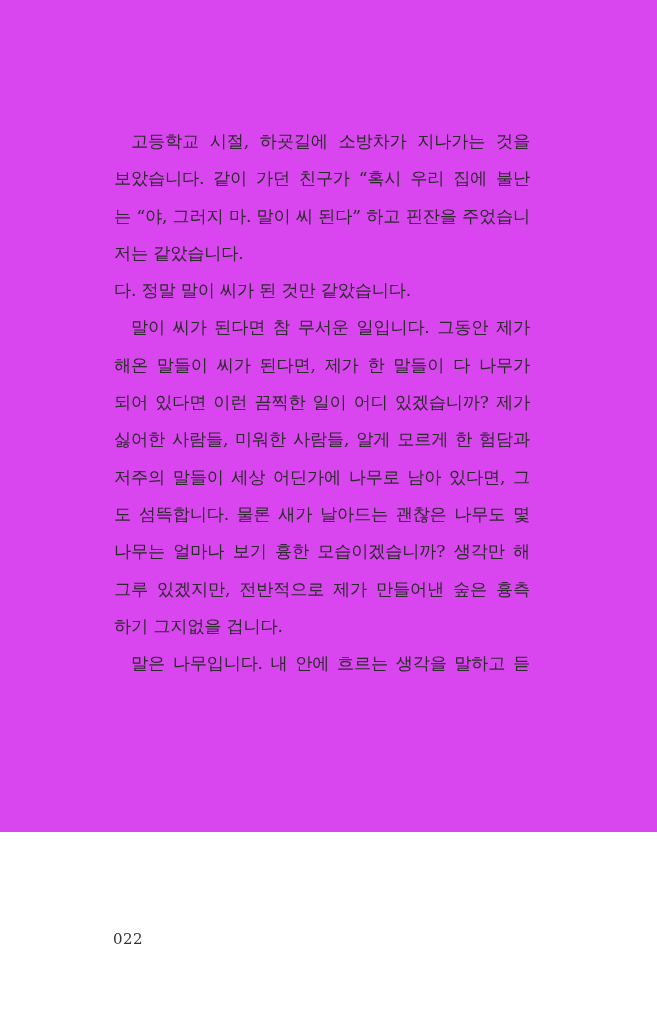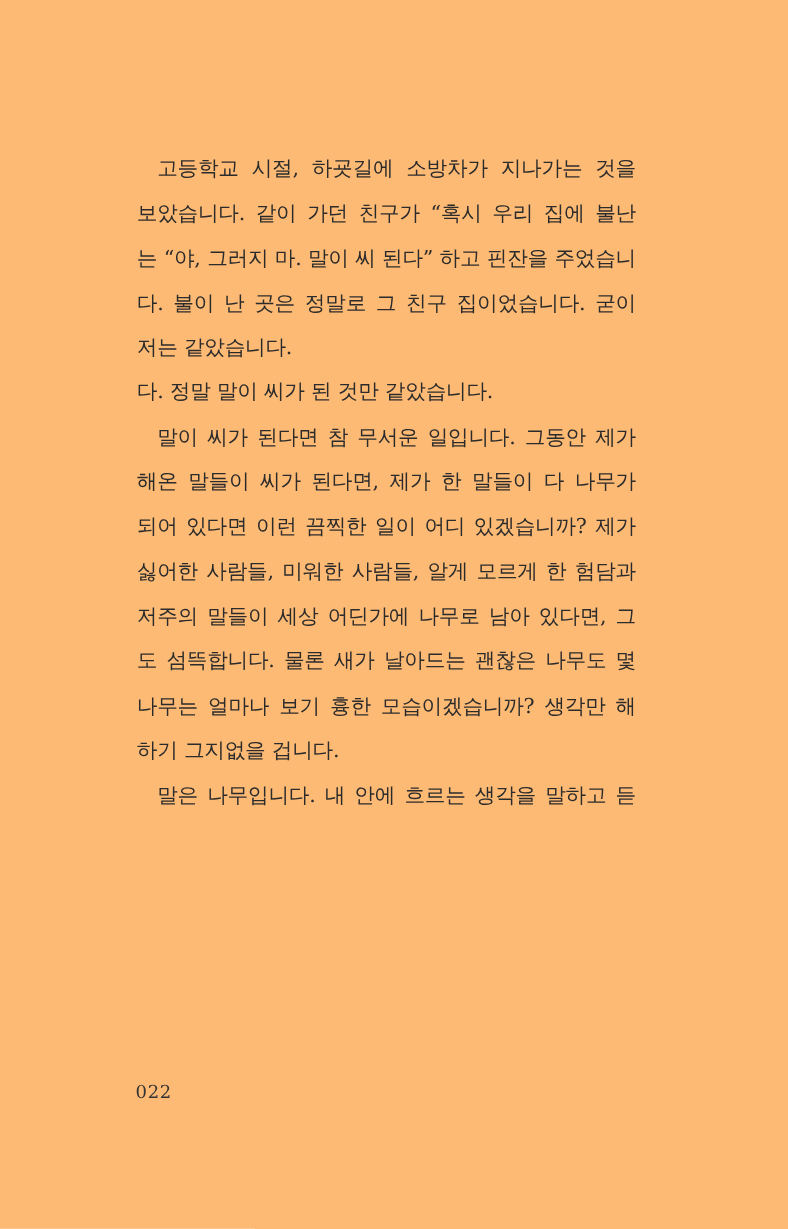--- a/index.html
+++ b/index.html
@@ -12,22 +12,22 @@
     height: 1024px;
     position: relative;
     overflow: hidden;
     font-family: "DejaVu Serif", "Liberation Serif", serif;
     color: #2b2b2b;
   }
   .page {
     position: absolute;
     left: 0; top: 0;
     width: 657px;
-    height: 1024px;
-    background: #fdba74;
+    height: 832px;
+    background: #d946ef;
   }
   .body-text {
     position: absolute;
     left: 114px;
     top: 123px;
     width: 416px;
   }
   .line {
     display: block;
     height: 37.3px;
@@ -40,42 +40,42 @@
   }
   .line.last {
     text-align-last: left;
   }
   .line.indent {
     padding-left: 17px;
   }
   .page-number {
     position: absolute;
     left: 113px;
-    top: 900px;
+    top: 929px;
     font-size: 15px;
     line-height: 20px;
     color: #333333;
     letter-spacing: 0.5px;
   }
 </style>
 </head>
 <body>
 
 <div class="page">
   <div class="body-text">
     <span class="line indent">고등학교 시절, 하굣길에 소방차가 지나가는 것을</span>
     <span class="line">보았습니다. 같이 가던 친구가 “혹시 우리 집에 불난</span>
     <span class="line">는 “야, 그러지 마. 말이 씨 된다” 하고 핀잔을 주었습니</span>
-    <span class="line">다. 불이 난 곳은 정말로 그 친구 집이었습니다. 굳이</span>
     <span class="line last">저는 같았습니다.</span>
     <span class="line last">다. 정말 말이 씨가 된 것만 같았습니다.</span>
     <span class="line indent">말이 씨가 된다면 참 무서운 일입니다. 그동안 제가</span>
     <span class="line">해온 말들이 씨가 된다면, 제가 한 말들이 다 나무가</span>
     <span class="line">되어 있다면 이런 끔찍한 일이 어디 있겠습니까? 제가</span>
     <span class="line">싫어한 사람들, 미워한 사람들, 알게 모르게 한 험담과</span>
     <span class="line">저주의 말들이 세상 어딘가에 나무로 남아 있다면, 그</span>
     <span class="line">도 섬뜩합니다. 물론 새가 날아드는 괜찮은 나무도 몇</span>
     <span class="line">나무는 얼마나 보기 흉한 모습이겠습니까? 생각만 해</span>
+    <span class="line">그루 있겠지만, 전반적으로 제가 만들어낸 숲은 흉측</span>
     <span class="line last">하기 그지없을 겁니다.</span>
     <span class="line indent">말은 나무입니다. 내 안에 흐르는 생각을 말하고 듣</span>
   </div>
   <div class="page-number">022</div>
 </div>
 
 </body></html>

